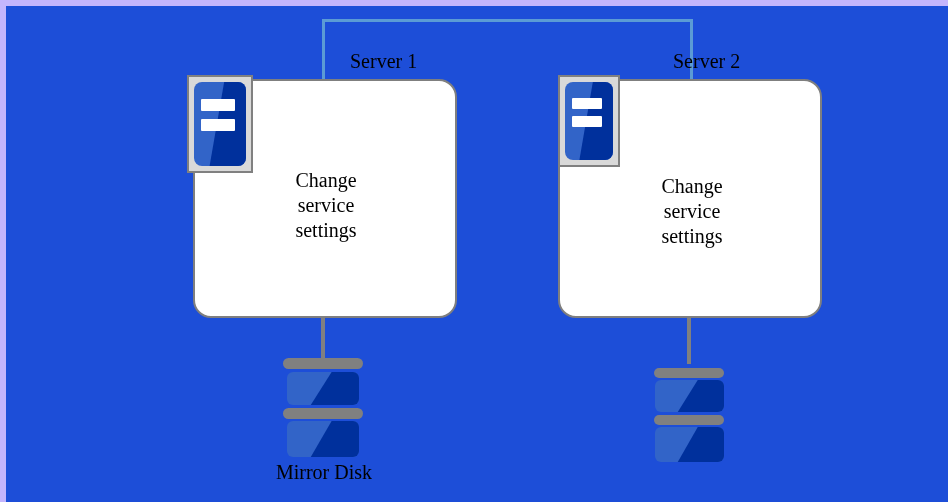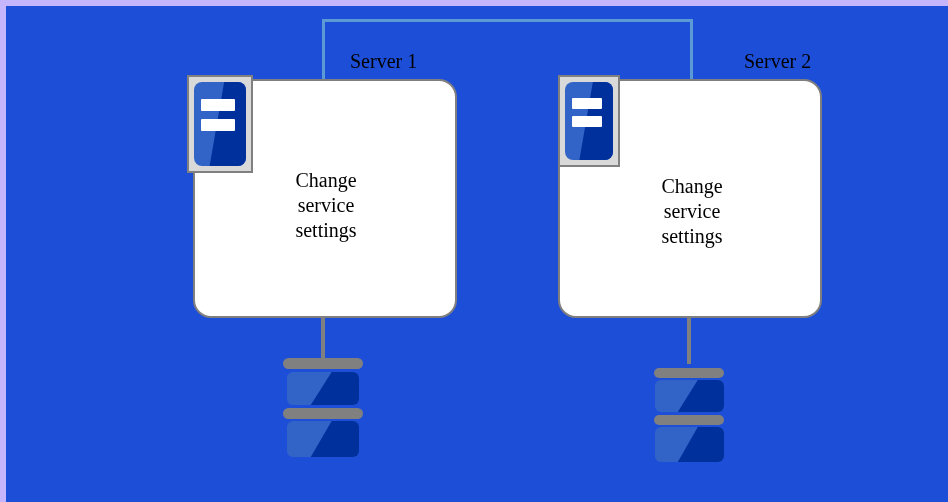--- a/index.html
+++ b/index.html
@@ -164,22 +164,23 @@
   <div class="connector" style="left:315px; top:310px; width:4px; height:48px;"></div>
 
   <div class="disk-bar" style="left:277px; top:352px; width:80px; height:11px;"></div>
   <div class="disk-body" style="left:281px; top:366px; width:72px; height:33px;">
     <div class="disk-shade"></div>
   </div>
   <div class="disk-bar" style="left:277px; top:402px; width:80px; height:11px;"></div>
   <div class="disk-body" style="left:281px; top:415px; width:72px; height:36px;">
     <div class="disk-shade"></div>
   </div>
-
-  <div class="server-label" style="left:738px; top:45px;">Server 2</div>
+  <div class="disk-label" style="left:258px; top:456px; width:120px;">Mirror Disk</div>
+
+  <div class="server-label" style="left:667px; top:45px;">Server 2</div>
 
   <div class="server-box" style="left:552px; top:73px; width:264px; height:239px;"></div>
 
   <div class="box-text" style="left:622px; top:168px; width:128px;">
     <div>Change</div>
     <div>service</div>
     <div>settings</div>
   </div>
 
   <div class="srv-icon" style="left:552px; top:69px; width:62px; height:92px;">

